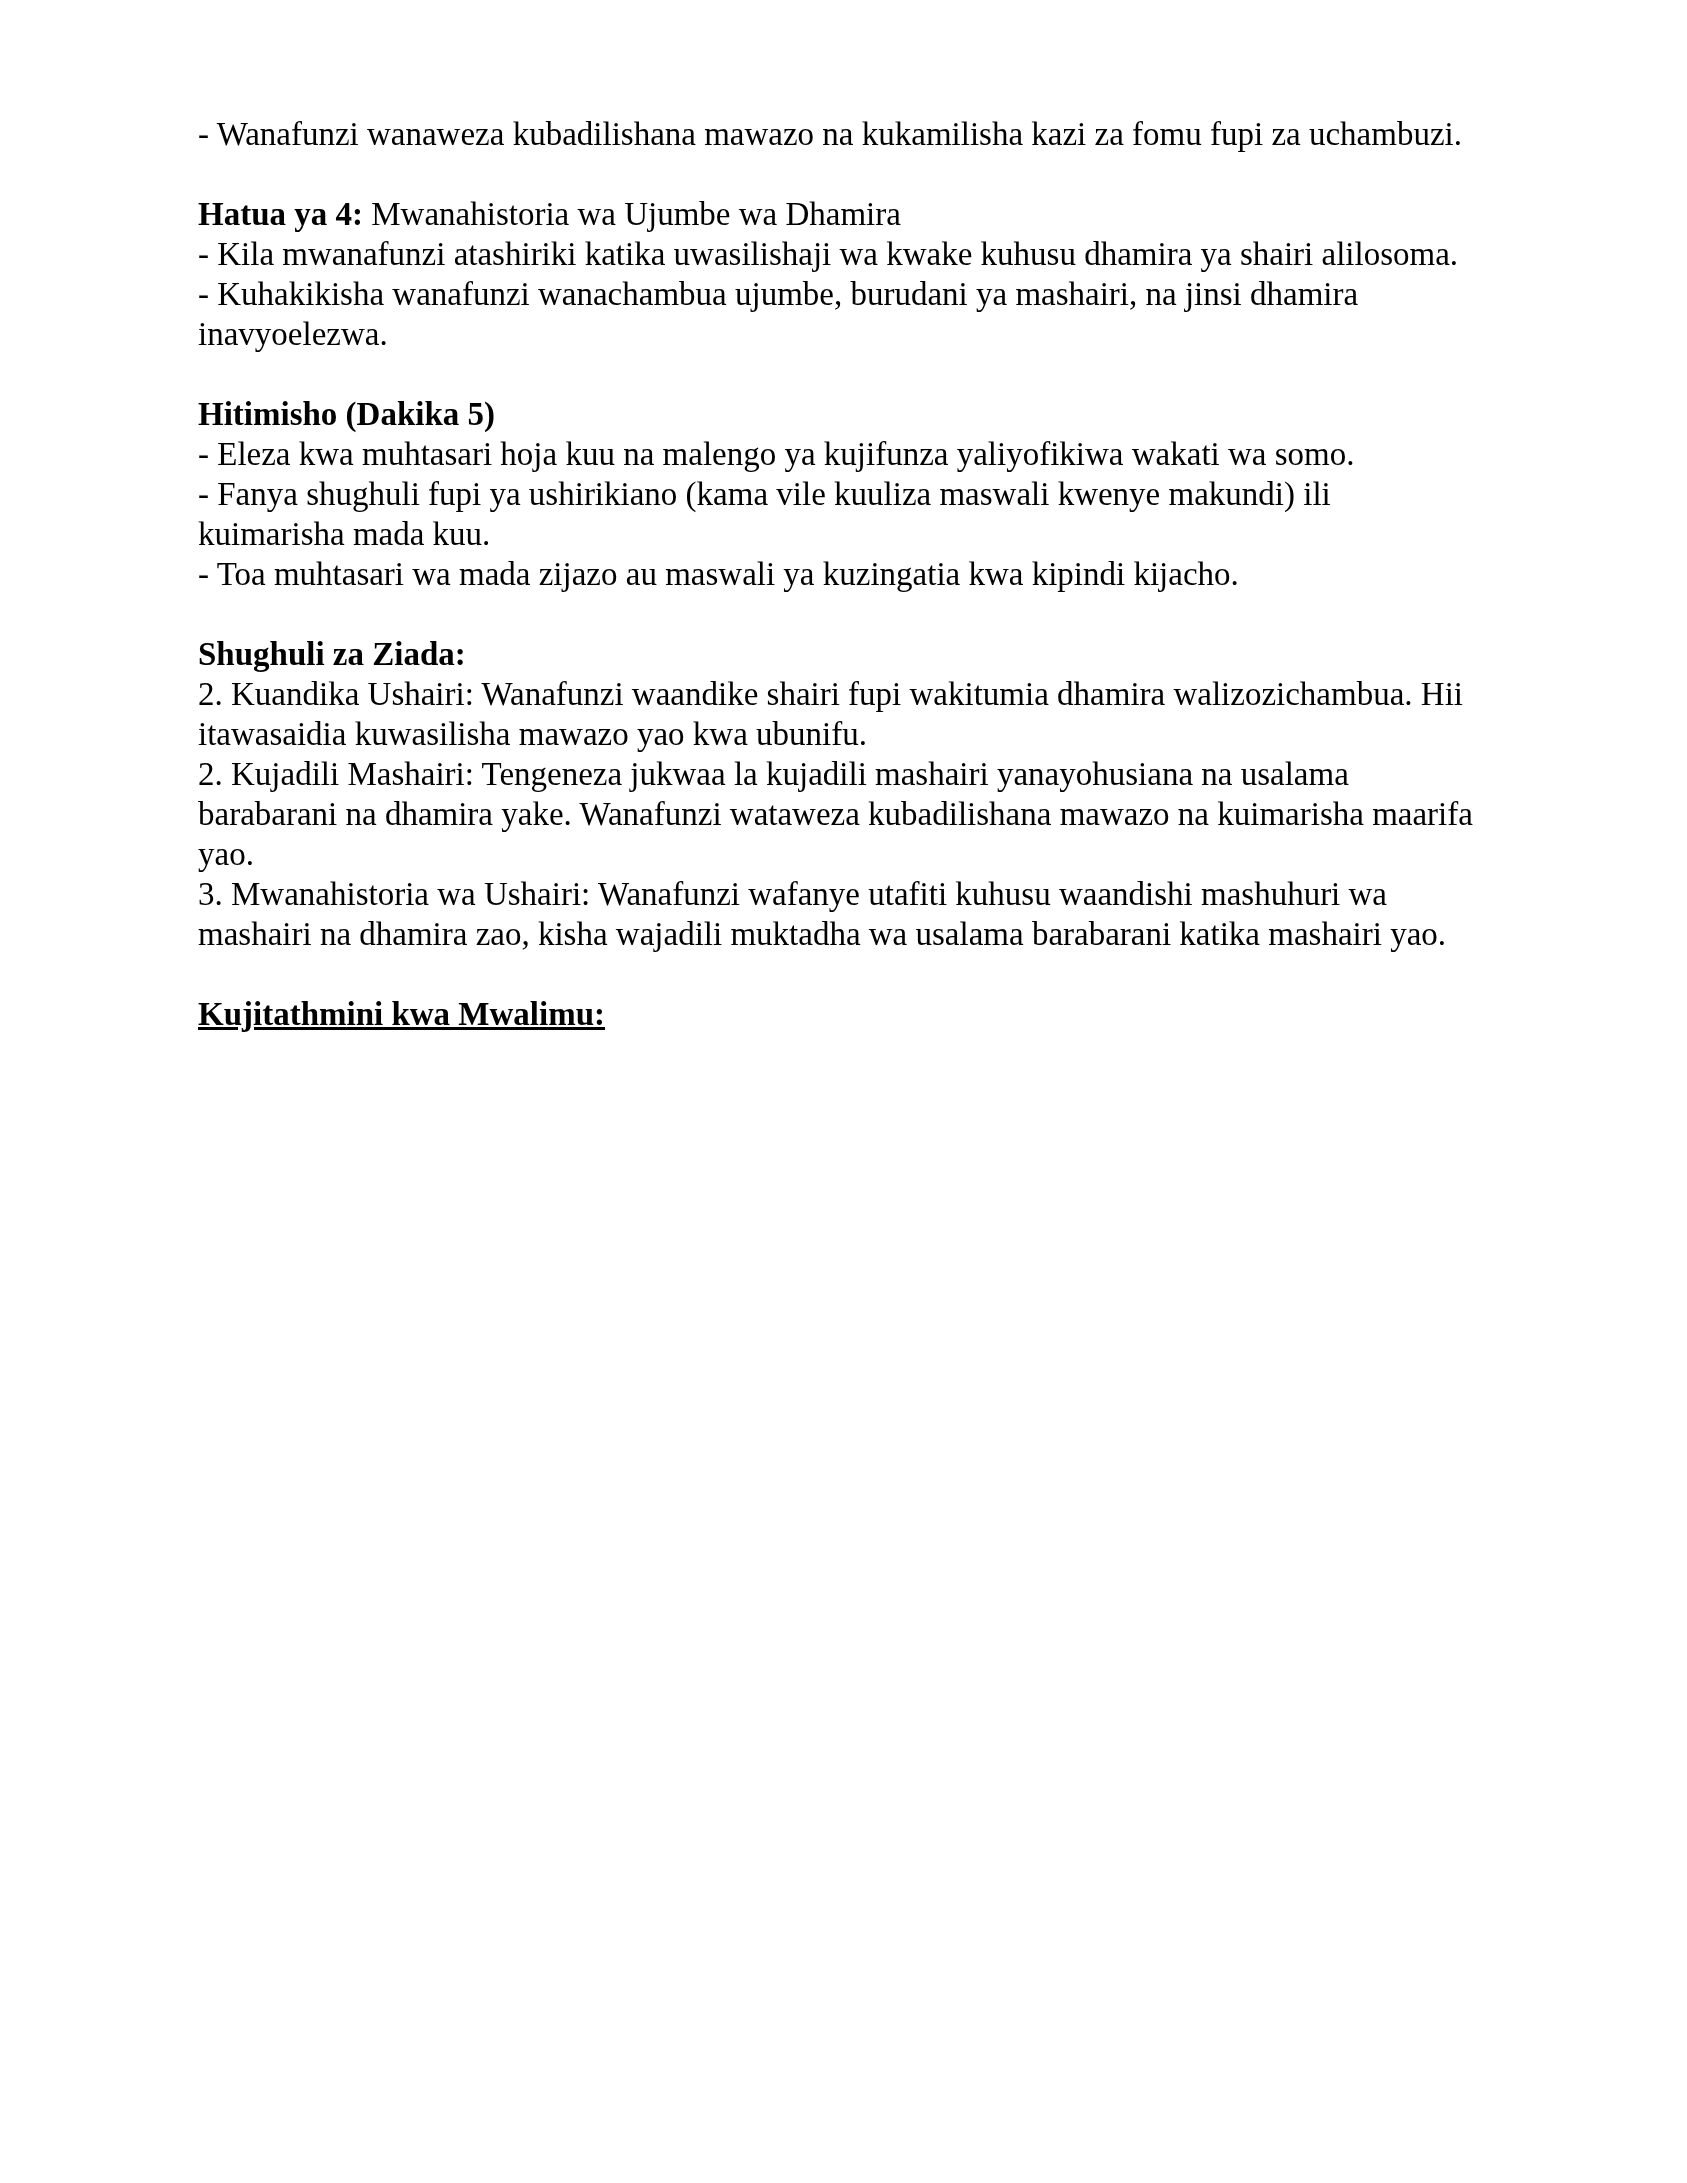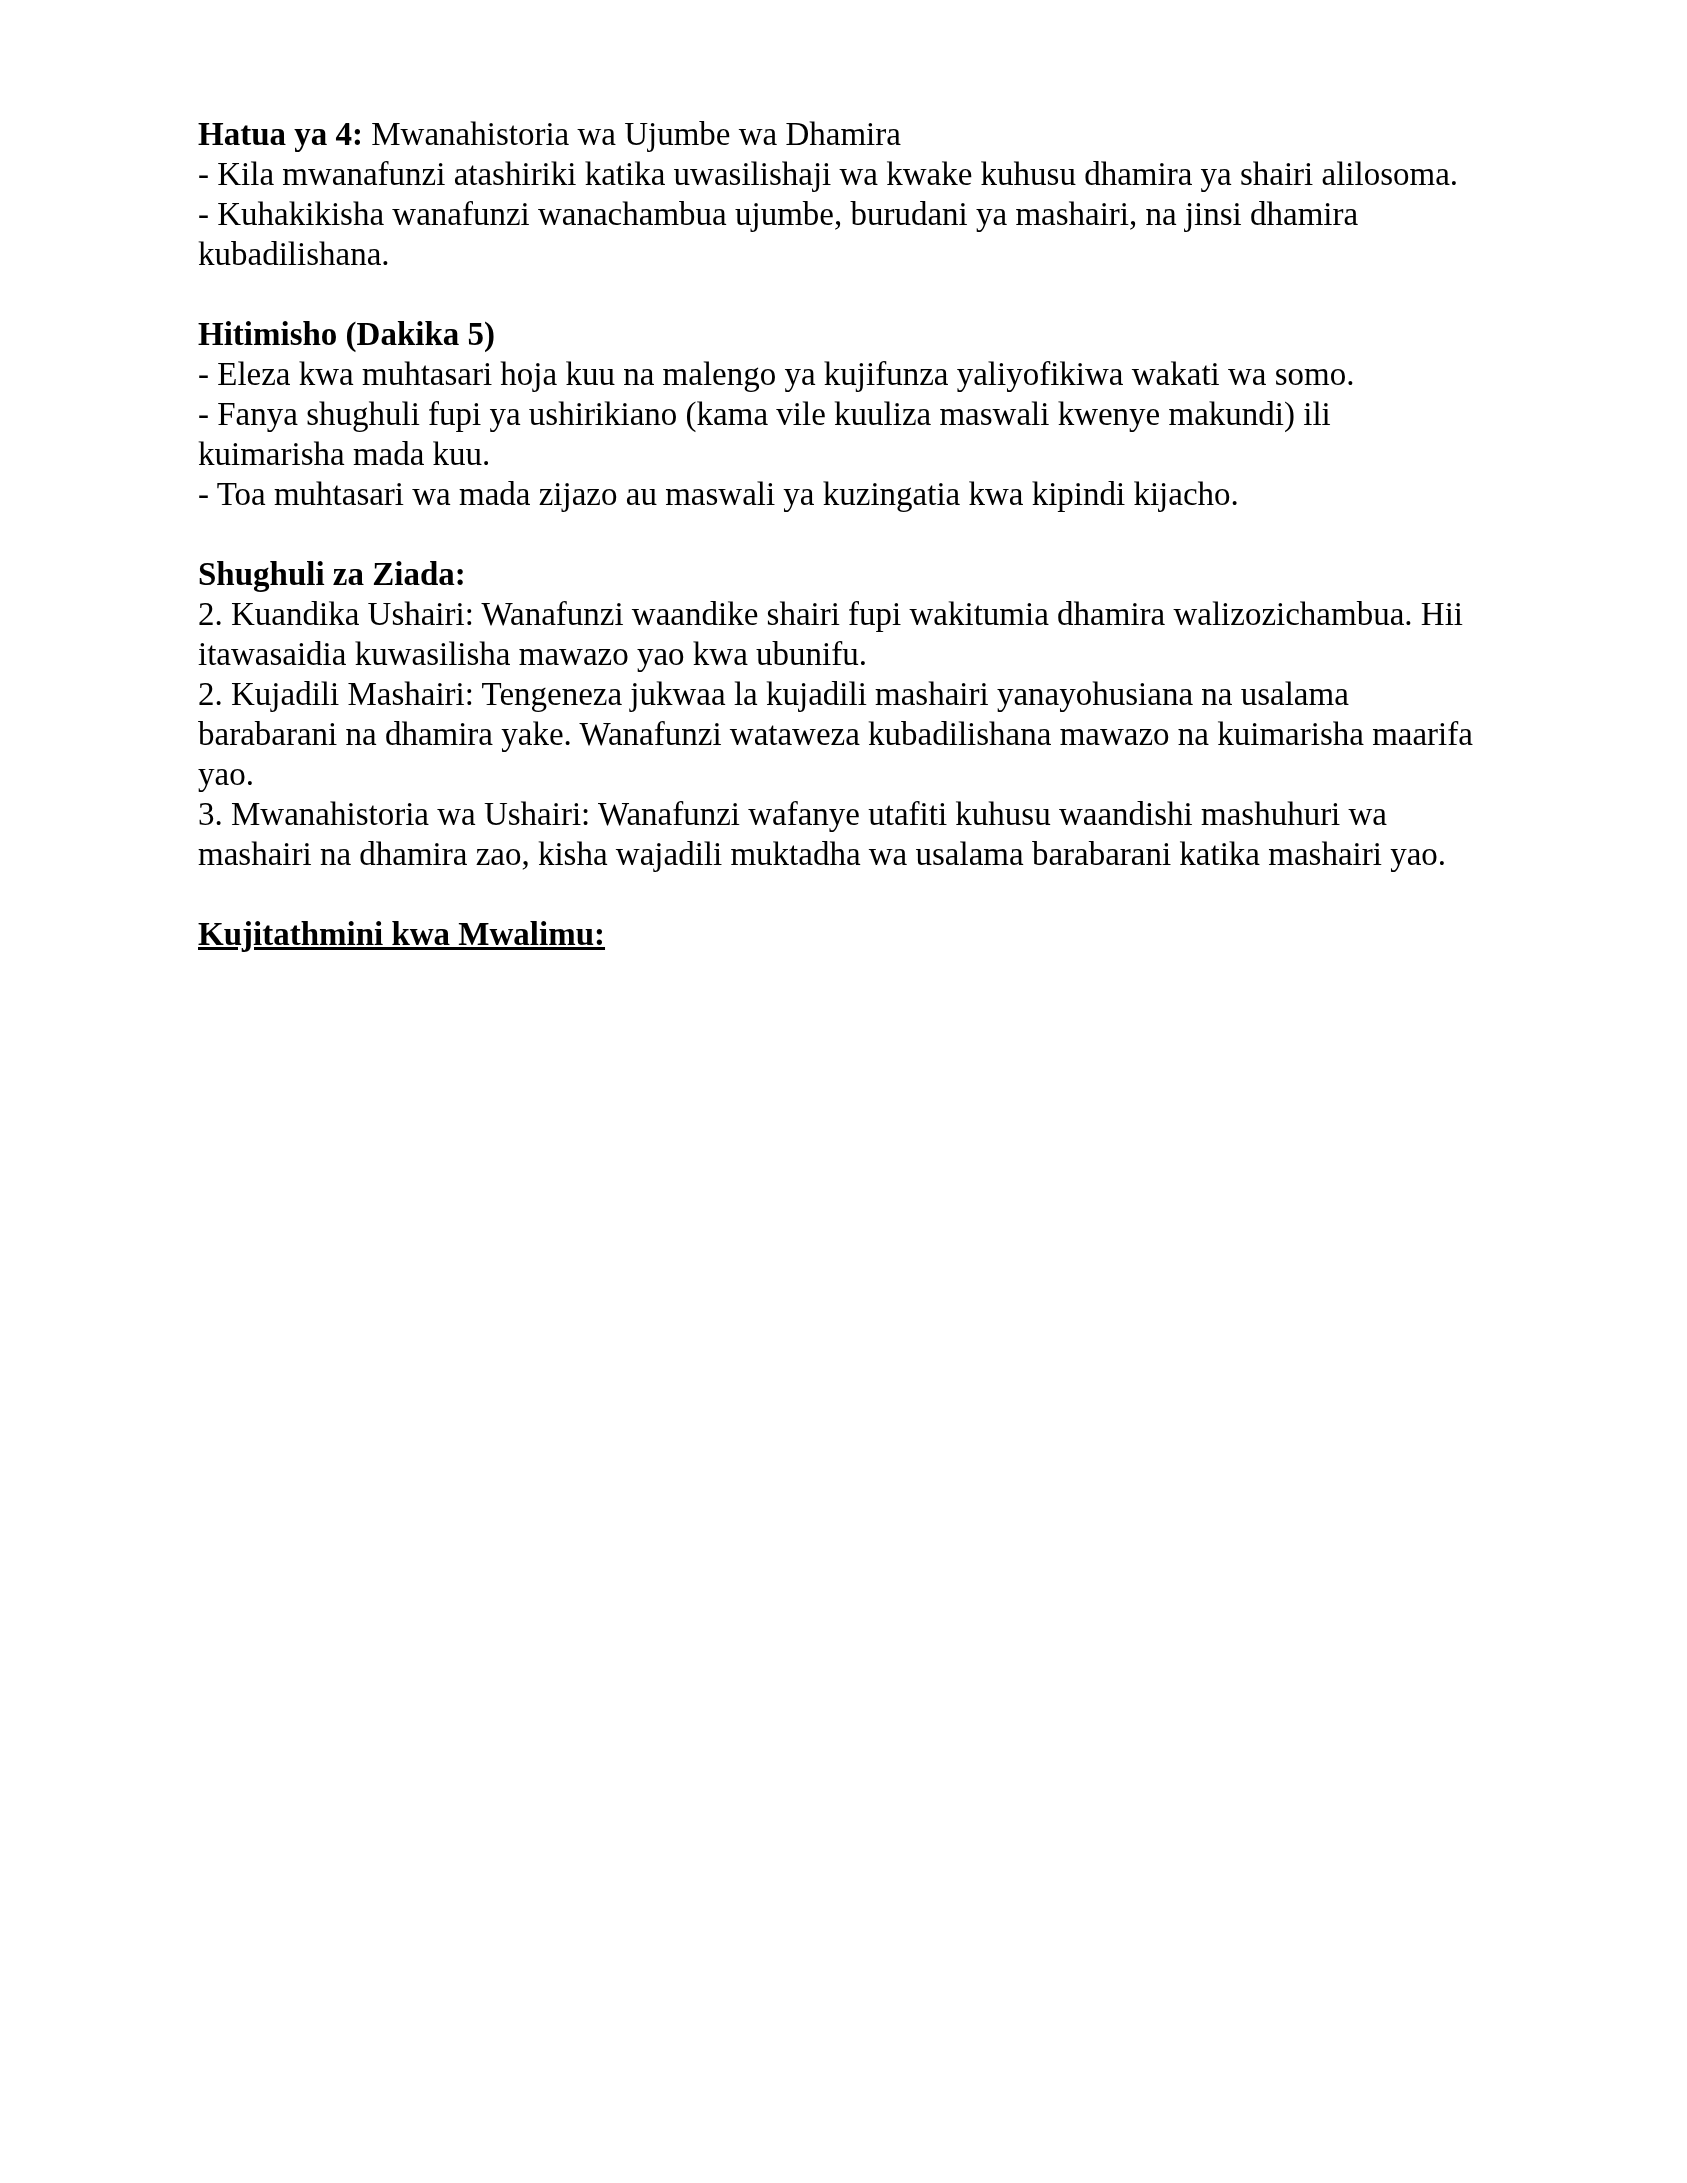--- a/index.html
+++ b/index.html
@@ -34,26 +34,29 @@
   }
   strong {
     font-weight: bold;
   }
 </style>
 </head>
 <body>
 
 <div class="page" style="background: rgb(255, 255, 255); color: rgb(0, 0, 0);">
 
+  <p class="para">
+    <span class="line">- Wanafunzi wanaweza kubadilishana mawazo na kukamilisha kazi za fomu fupi za uchambuzi.</span>
+  </p>
 
   <p class="para">
     <span class="line"><strong>Hatua ya 4:</strong><span> Mwanahistoria wa Ujumbe wa Dhamira</span></span>
     <span class="line">- Kila mwanafunzi atashiriki katika uwasilishaji wa kwake kuhusu dhamira ya shairi alilosoma.</span>
     <span class="line">- Kuhakikisha wanafunzi wanachambua ujumbe, burudani ya mashairi, na jinsi dhamira</span>
-    <span class="line">kubadilishana.</span>
+    <span class="line">inavyoelezwa.</span>
   </p>
 
   <p class="para">
     <span class="line"><strong>Hitimisho (Dakika 5)</strong><span></span></span>
     <span class="line">- Eleza kwa muhtasari hoja kuu na malengo ya kujifunza yaliyofikiwa wakati wa somo.</span>
     <span class="line">- Fanya shughuli fupi ya ushirikiano (kama vile kuuliza maswali kwenye makundi) ili</span>
     <span class="line">kuimarisha mada kuu.</span>
     <span class="line">- Toa muhtasari wa mada zijazo au maswali ya kuzingatia kwa kipindi kijacho.</span>
   </p>
 

